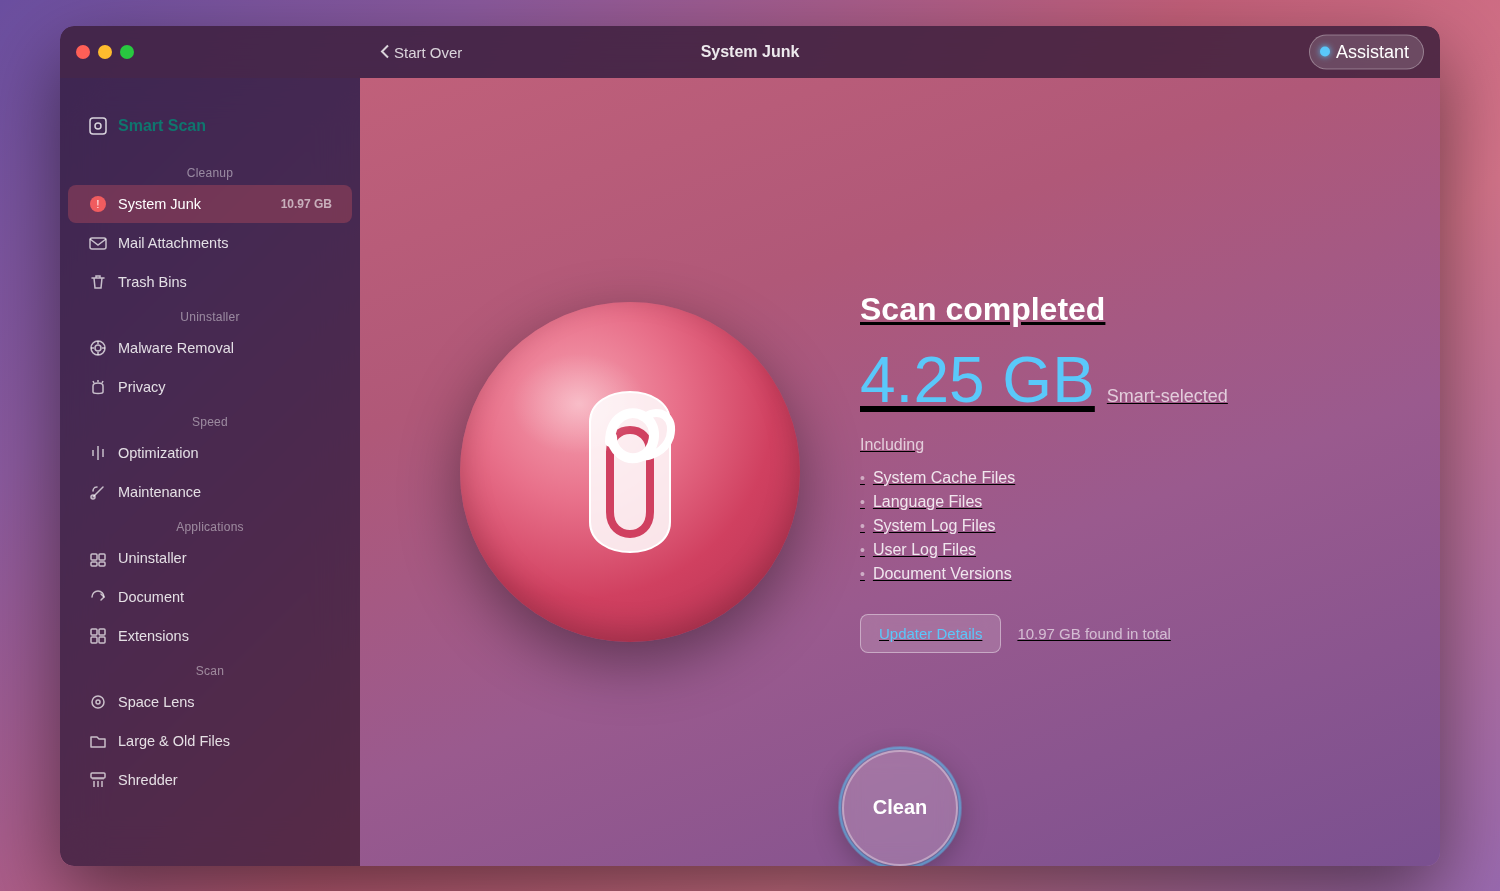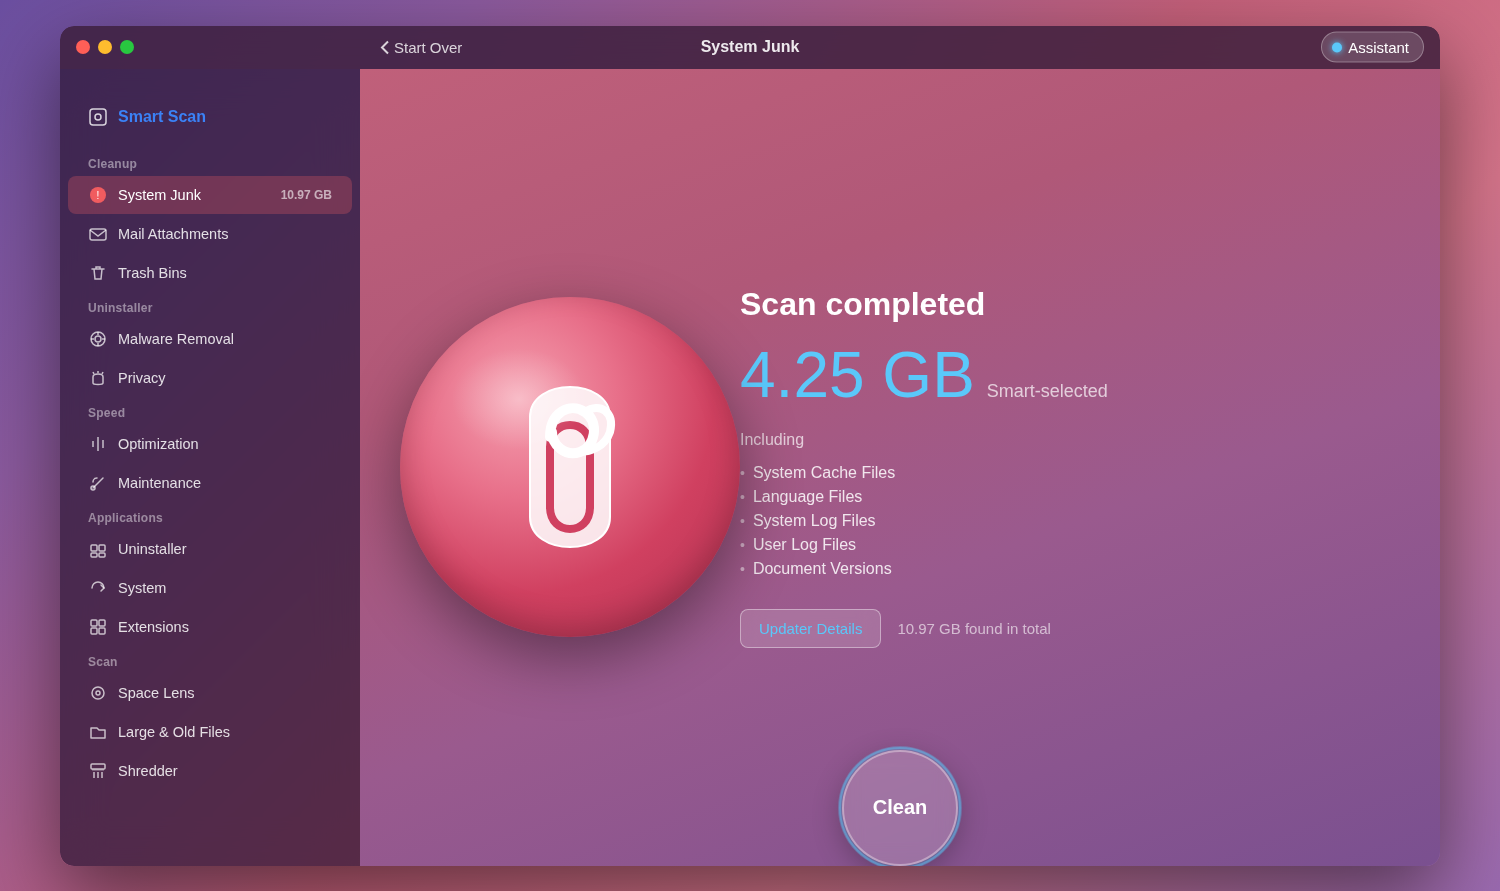--- a/index.html
+++ b/index.html
@@ -17,21 +17,21 @@
       width: 1380px;
       height: 840px;
       border-radius: 14px;
       overflow: hidden;
       display: flex;
       flex-direction: column;
       box-shadow: 0 30px 80px rgba(0,0,0,0.5);
       position: relative;
     }
     .titlebar {
-      height: 43px;
+      height: 52px;
       background: rgba(60, 30, 60, 0.85);
       backdrop-filter: blur(20px);
       display: flex;
       align-items: center;
       padding: 13px 16px;
       flex-shrink: 0;
       position: relative;
     }
     .traffic-lights {
       display: flex;
@@ -76,21 +76,21 @@
     .assistant-btn {
       position: absolute;
       right: 16px;
       top: 50%;
       transform: translateY(-50%);
       background: rgba(255,255,255,0.15);
       border: 1.5px solid rgba(255,255,255,0.3);
       border-radius: 20px;
       padding: 6px 14px 6px 10px;
       color: white;
-      font-size: 15px;
+      font-size: 18px;
       cursor: pointer;
       display: flex;
       align-items: center;
       gap: 6px;
     }
     .assistant-dot {
       width: 10px;
       height: 10px;
       border-radius: 50%;
       background: #5ac8fa;
@@ -104,25 +104,26 @@
     .sidebar {
       width: 300px;
       background: rgba(40, 20, 50, 0.7);
       backdrop-filter: blur(20px);
       padding: 20px 0;
       overflow-y: auto;
       flex-shrink: 0;
     }
     .sidebar-section-label {
       font-size: 12px;
-      font-weight: 700;
+      font-weight: 400;
       color: rgba(255,255,255,0.45);
       text-transform: none;
-      padding: 8px 28px 4px;
+      padding: 8px 12px 4px;
       letter-spacing: 0.02em;
+      text-align: center;
     }
     .sidebar-item {
       display: flex;
       align-items: center;
       gap: 10px;
       padding: 9px 20px;
       cursor: pointer;
       color: rgba(255,255,255,0.85);
       font-size: 14.5px;
       border-radius: 8px;
@@ -147,43 +148,45 @@
       justify-content: center;
       flex-shrink: 0;
       font-size: 16px;
     }
     .smart-scan-item {
       display: flex;
       align-items: center;
       gap: 10px;
       padding: 14px 20px;
       cursor: pointer;
-      color: #3b82f6;
+      color: #0f766e;
       font-size: 16px;
       font-weight: 600;
       margin: 4px 8px 8px;
       border-radius: 10px;
     }
     .content-area {
       flex: 1;
       background: linear-gradient(160deg, #c0607a 0%, #b05878 30%, #9a5a8e 60%, #7a5090 100%);
       display: flex;
       flex-direction: column;
       align-items: center;
       justify-content: center;
       position: relative;
       overflow: hidden;
     }
     .content-inner {
       display: flex;
       align-items: center;
-      justify-content: flex-start;
+      justify-content: center;
       width: 100%;
       height: 100%;
+      gap: 60px;
       padding: 40px;
+      text-decoration: underline;
     }
     
     .logo-sphere {
       width: 340px;
       height: 340px;
       border-radius: 50%;
       background: radial-gradient(circle at 35% 30%, #f5a0b0 0%, #e8708a 30%, #d04060 60%, #b03050 100%);
       display: flex;
       align-items: center;
       justify-content: center;
@@ -441,21 +444,21 @@
         <span>Uninstaller</span>
       </div>
 
       <div class="sidebar-item">
         <div class="sidebar-icon">
           <svg width="18" height="18" viewBox="0 0 18 18" fill="none">
             <path d="M3 9 A6 6 0 0 1 15 9" stroke="rgba(255,255,255,0.7)" stroke-width="1.5" fill="none" stroke-linecap="round"></path>
             <polyline points="12,6 15,9 12,12" stroke="rgba(255,255,255,0.7)" stroke-width="1.5" fill="none" stroke-linecap="round" stroke-linejoin="round"></polyline>
           </svg>
         </div>
-        <span>System</span>
+        <span>Document</span>
       </div>
 
       <div class="sidebar-item">
         <div class="sidebar-icon">
           <svg width="18" height="18" viewBox="0 0 18 18" fill="none">
             <rect x="2" y="2" width="6" height="6" rx="1" stroke="rgba(255,255,255,0.7)" stroke-width="1.5" fill="none"></rect>
             <rect x="10" y="2" width="6" height="6" rx="1" stroke="rgba(255,255,255,0.7)" stroke-width="1.5" fill="none"></rect>
             <rect x="2" y="10" width="6" height="6" rx="1" stroke="rgba(255,255,255,0.7)" stroke-width="1.5" fill="none"></rect>
             <rect x="10" y="10" width="6" height="6" rx="1" stroke="rgba(255,255,255,0.7)" stroke-width="1.5" fill="none"></rect>
           </svg>

